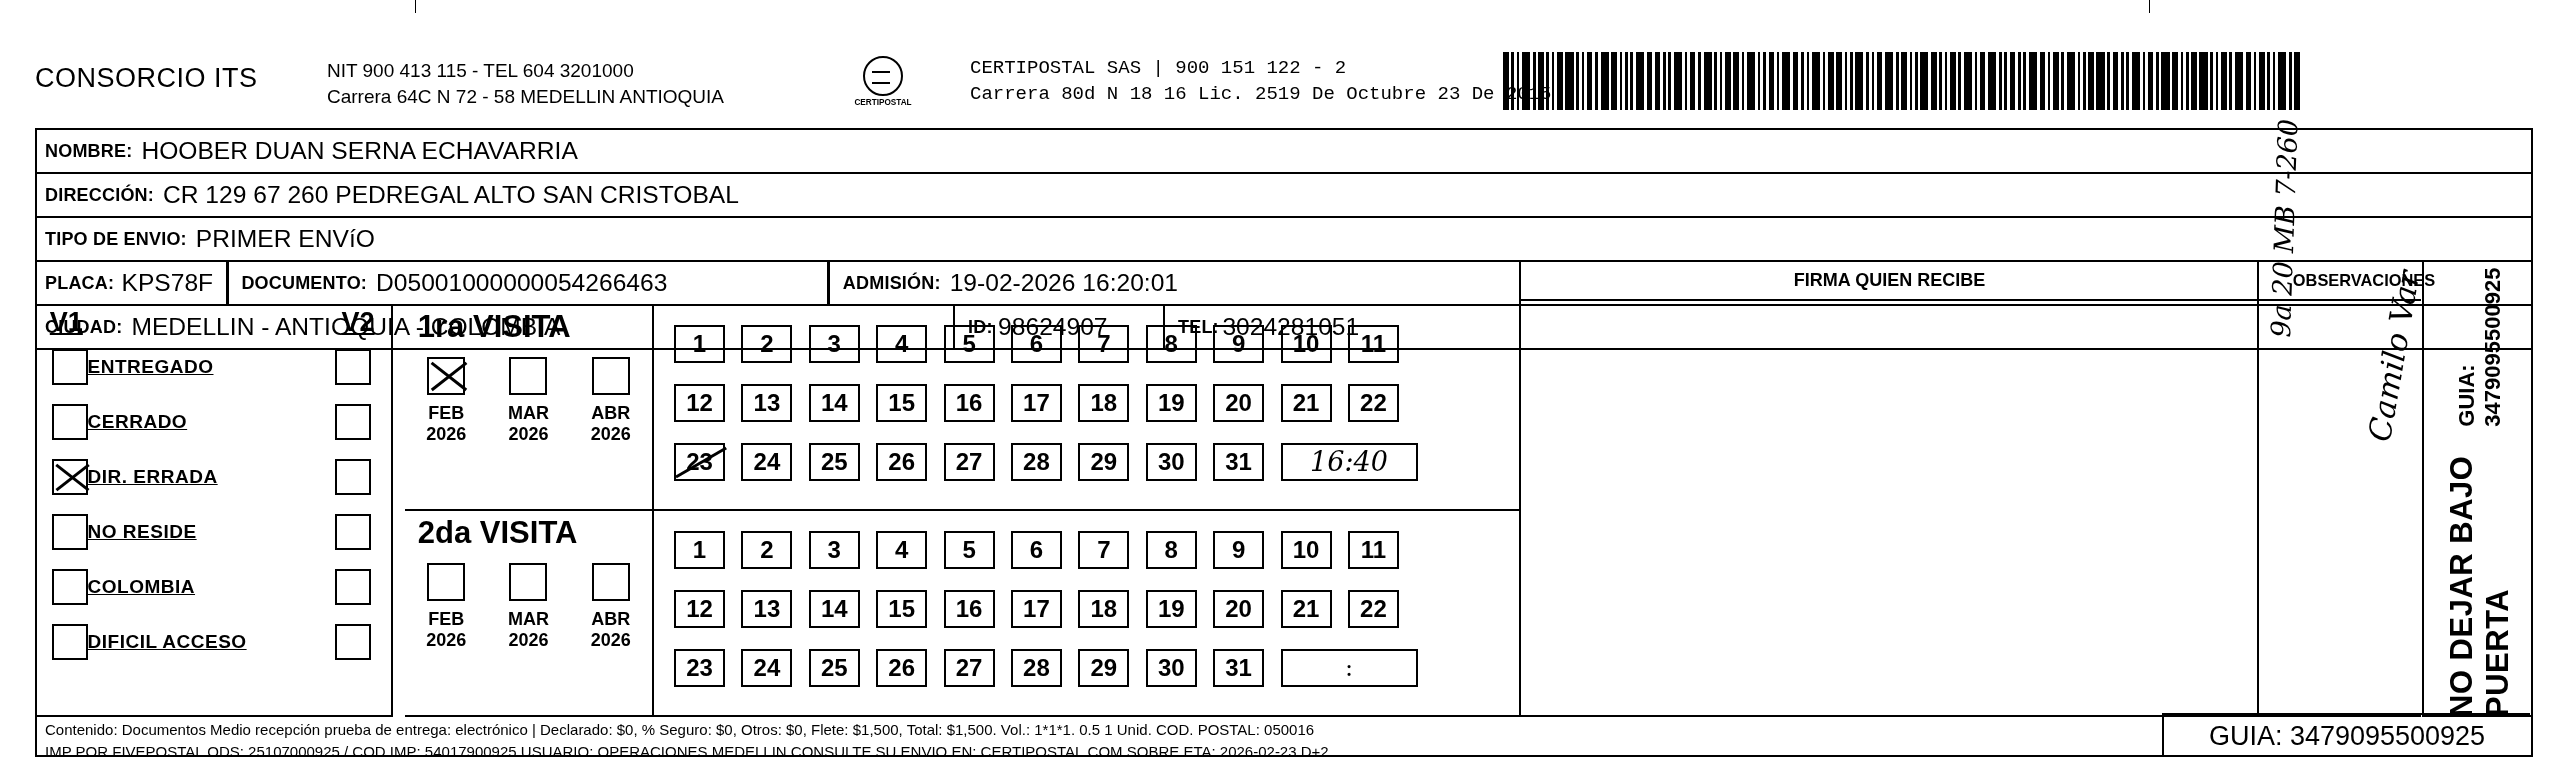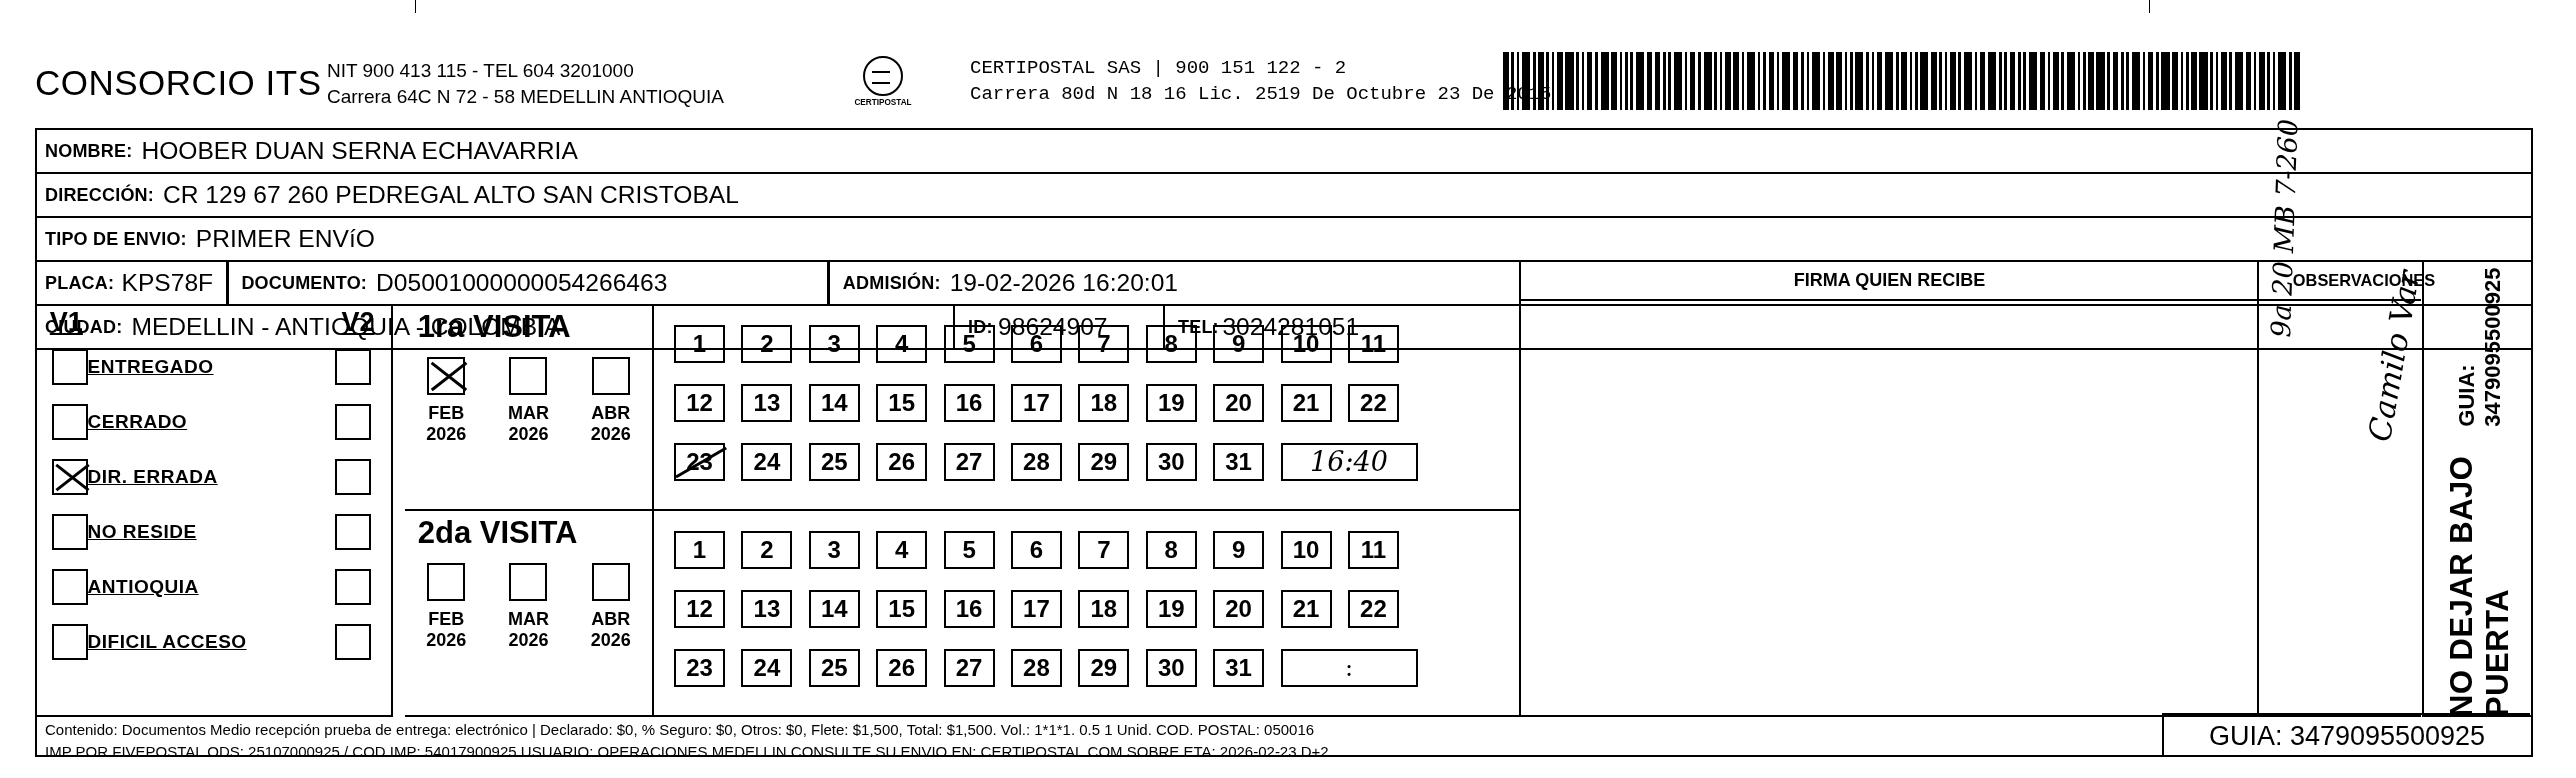--- a/index.html
+++ b/index.html
@@ -2,21 +2,21 @@
 <html style="font-size:14.6px"><head>
 <meta charset="utf-8">
 <style>
   html,body{margin:0;padding:0;background:#ffffff;}
   body{width:2576px;height:779px;font-family:"Liberation Sans",sans-serif;color:#000;}
   .sheet{position:relative;width:2576px;height:779px;}
 
   
   .topstrip{position:absolute;left:415px;top:0;width:1733px;height:12.8px;border-left:1.8px solid #000;border-right:1.8px solid #000;}
   .header{position:absolute;left:35px;top:36px;width:2498px;height:89px;}
-  .brand{position:absolute;left:0;top:27px;font-size:35px;letter-spacing:0.5px;}
+  .brand{position:absolute;left:0;top:27px;font-size:27px;letter-spacing:0.5px;}
   .nit{position:absolute;left:292px;top:22px;font-size:19px;line-height:25.5px;white-space:pre-line;}
   .certlogo{position:absolute;left:807px;top:20px;width:82px;text-align:center;}
   .certlogo .ring{display:block;width:36px;height:36px;border:2.7px solid #000;border-radius:50%;margin:0 auto;position:relative;}
   .certlogo .ring:after{content:"";position:absolute;left:7.3px;top:12.8px;width:18px;height:9px;border-top:2.7px solid #000;border-bottom:2.7px solid #000;}
   .certlogo .ctext{display:block;font-size:8.2px;font-weight:bold;line-height:9px;margin-top:1.8px;}
   .certipostal{position:absolute;left:935px;top:20px;font-size:19px;line-height:25.5px;white-space:pre-line;font-family:Liberation Mono, monospace;}
 
   
   .barcode{position:absolute;left:1468px;top:16.4px;width:953px;height:58px;display:flex;align-items:stretch;}
   .barcode i{display:block;height:58px;background:#000;margin-right:2.7px;}
@@ -311,21 +311,21 @@
               <div class="vtext">DIR. ERRADA</div>
               <div class="chk vright"></div>
             </div>
             <div class="vrow">
               <div class="chk vleft"></div>
               <div class="vtext">NO RESIDE</div>
               <div class="chk vright"></div>
             </div>
             <div class="vrow">
               <div class="chk vleft"></div>
-              <div class="vtext">ANTIOQUIA</div>
+              <div class="vtext">COLOMBIA</div>
               <div class="chk vright"></div>
             </div>
             <div class="vrow">
               <div class="chk vleft"></div>
               <div class="vtext">DIFICIL ACCESO</div>
               <div class="chk vright"></div>
             </div>
           </div>
       </div>
 

